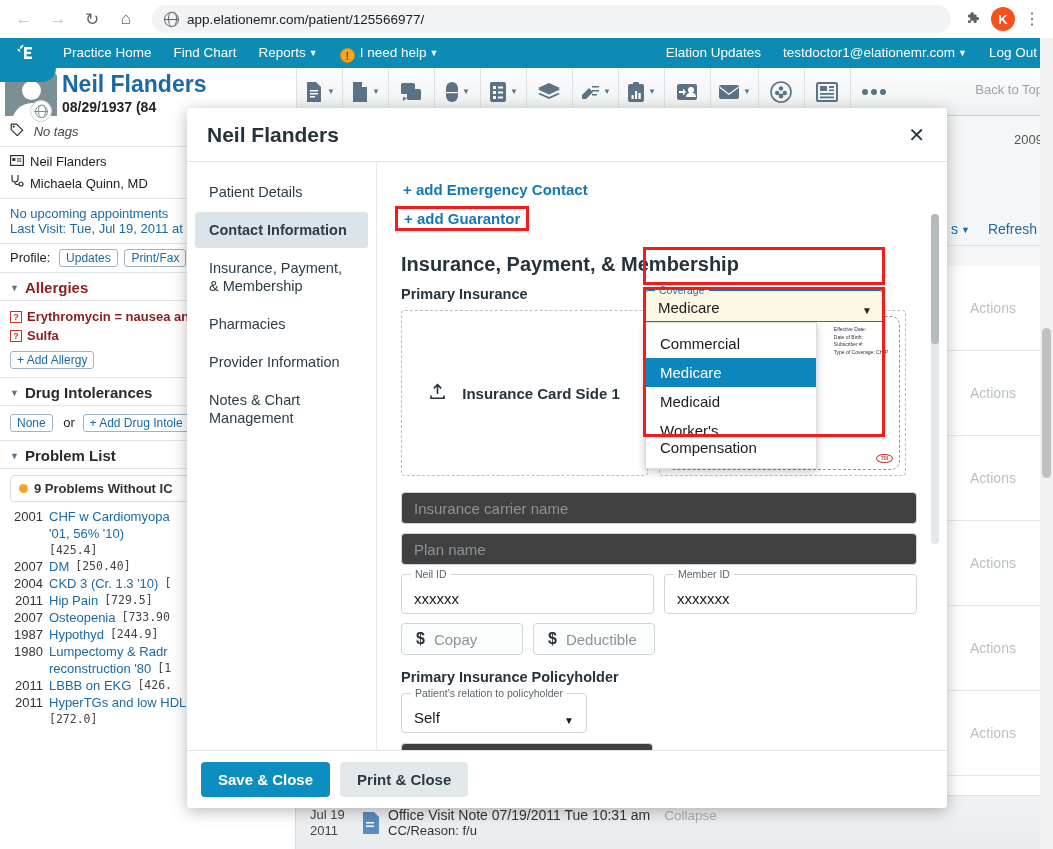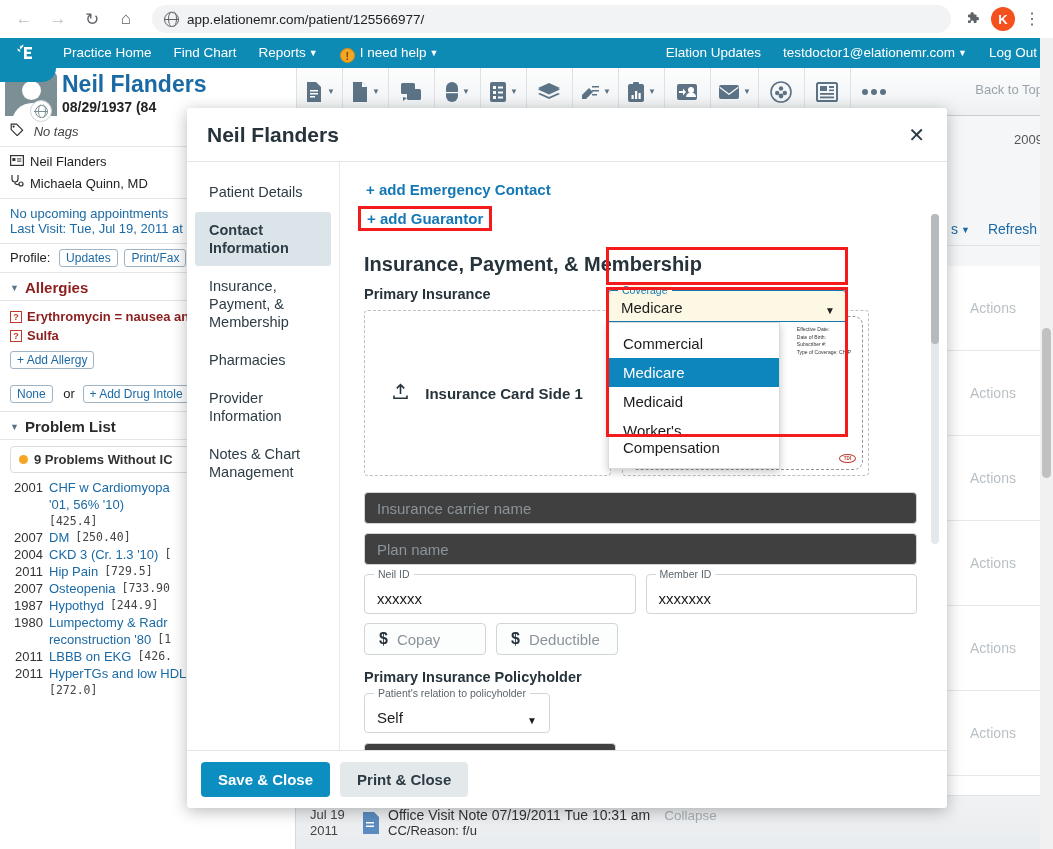--- a/index.html
+++ b/index.html
@@ -204,21 +204,21 @@
   }
   #modal-header {
     height: 54px; flex: none; display: flex; align-items: center;
     padding: 0 16px 0 20px; border-bottom: 1px solid #e0e4e7;
   }
   #modal-title { font-size: 21px; font-weight: bold; color: #26333b; flex: 1; }
   #modal-close { font-size: 20px; color: #2a3b44; cursor: pointer; padding: 4px 6px; line-height: 1; }
   #modal-body { flex: 1; display: flex; min-height: 0; }
 
   #modal-nav {
-    width: 153px; flex: none; padding: 12px 0 0 0; border-right: 1px solid #e7eaec;
+    width: 190px; flex: none; padding: 12px 0 0 0; border-right: 1px solid #e7eaec;
     background: #fff;
   }
   .mnav-item {
     padding: 9px 14px; font-size: 14.5px; color: #2d3c45; cursor: pointer; line-height: 18px;
     margin: 0 8px 2px 8px; border-radius: 3px;
   }
   .mnav-item.active { background: #dbe4e8; font-weight: bold; }
 
   #modal-content {
     flex: 1; position: relative; overflow: hidden; padding: 14px 30px 0 24px;
@@ -526,20 +526,23 @@
     <span class="tri">▼</span><span>Allergies</span>
   </div>
   <div style="padding:6px 0 2px 0">
     <div class="allergy-item"><span class="qmark">?</span><span>Erythromycin = nausea an</span></div>
     <div class="allergy-item"><span class="qmark">?</span><span>Sulfa</span></div>
   </div>
   <div style="padding:4px 10px 8px 10px">
     <span class="pill-btn">+ Add Allergy</span>
   </div>
 
+  <div class="section-head dark" style="border-top:1px solid #e3e6e9">
+    <span class="tri">▼</span><span>Drug Intolerances</span>
+  </div>
   <div style="padding:8px 10px">
     <span class="pill-btn">None</span>
     <span style="margin:0 4px">or</span>
     <span class="pill-btn">+ Add Drug Intole</span>
   </div>
 
   <div class="section-head dark" style="border-top:1px solid #e3e6e9">
     <span class="tri">▼</span><span>Problem List</span>
   </div>
   <div class="prob-banner">

